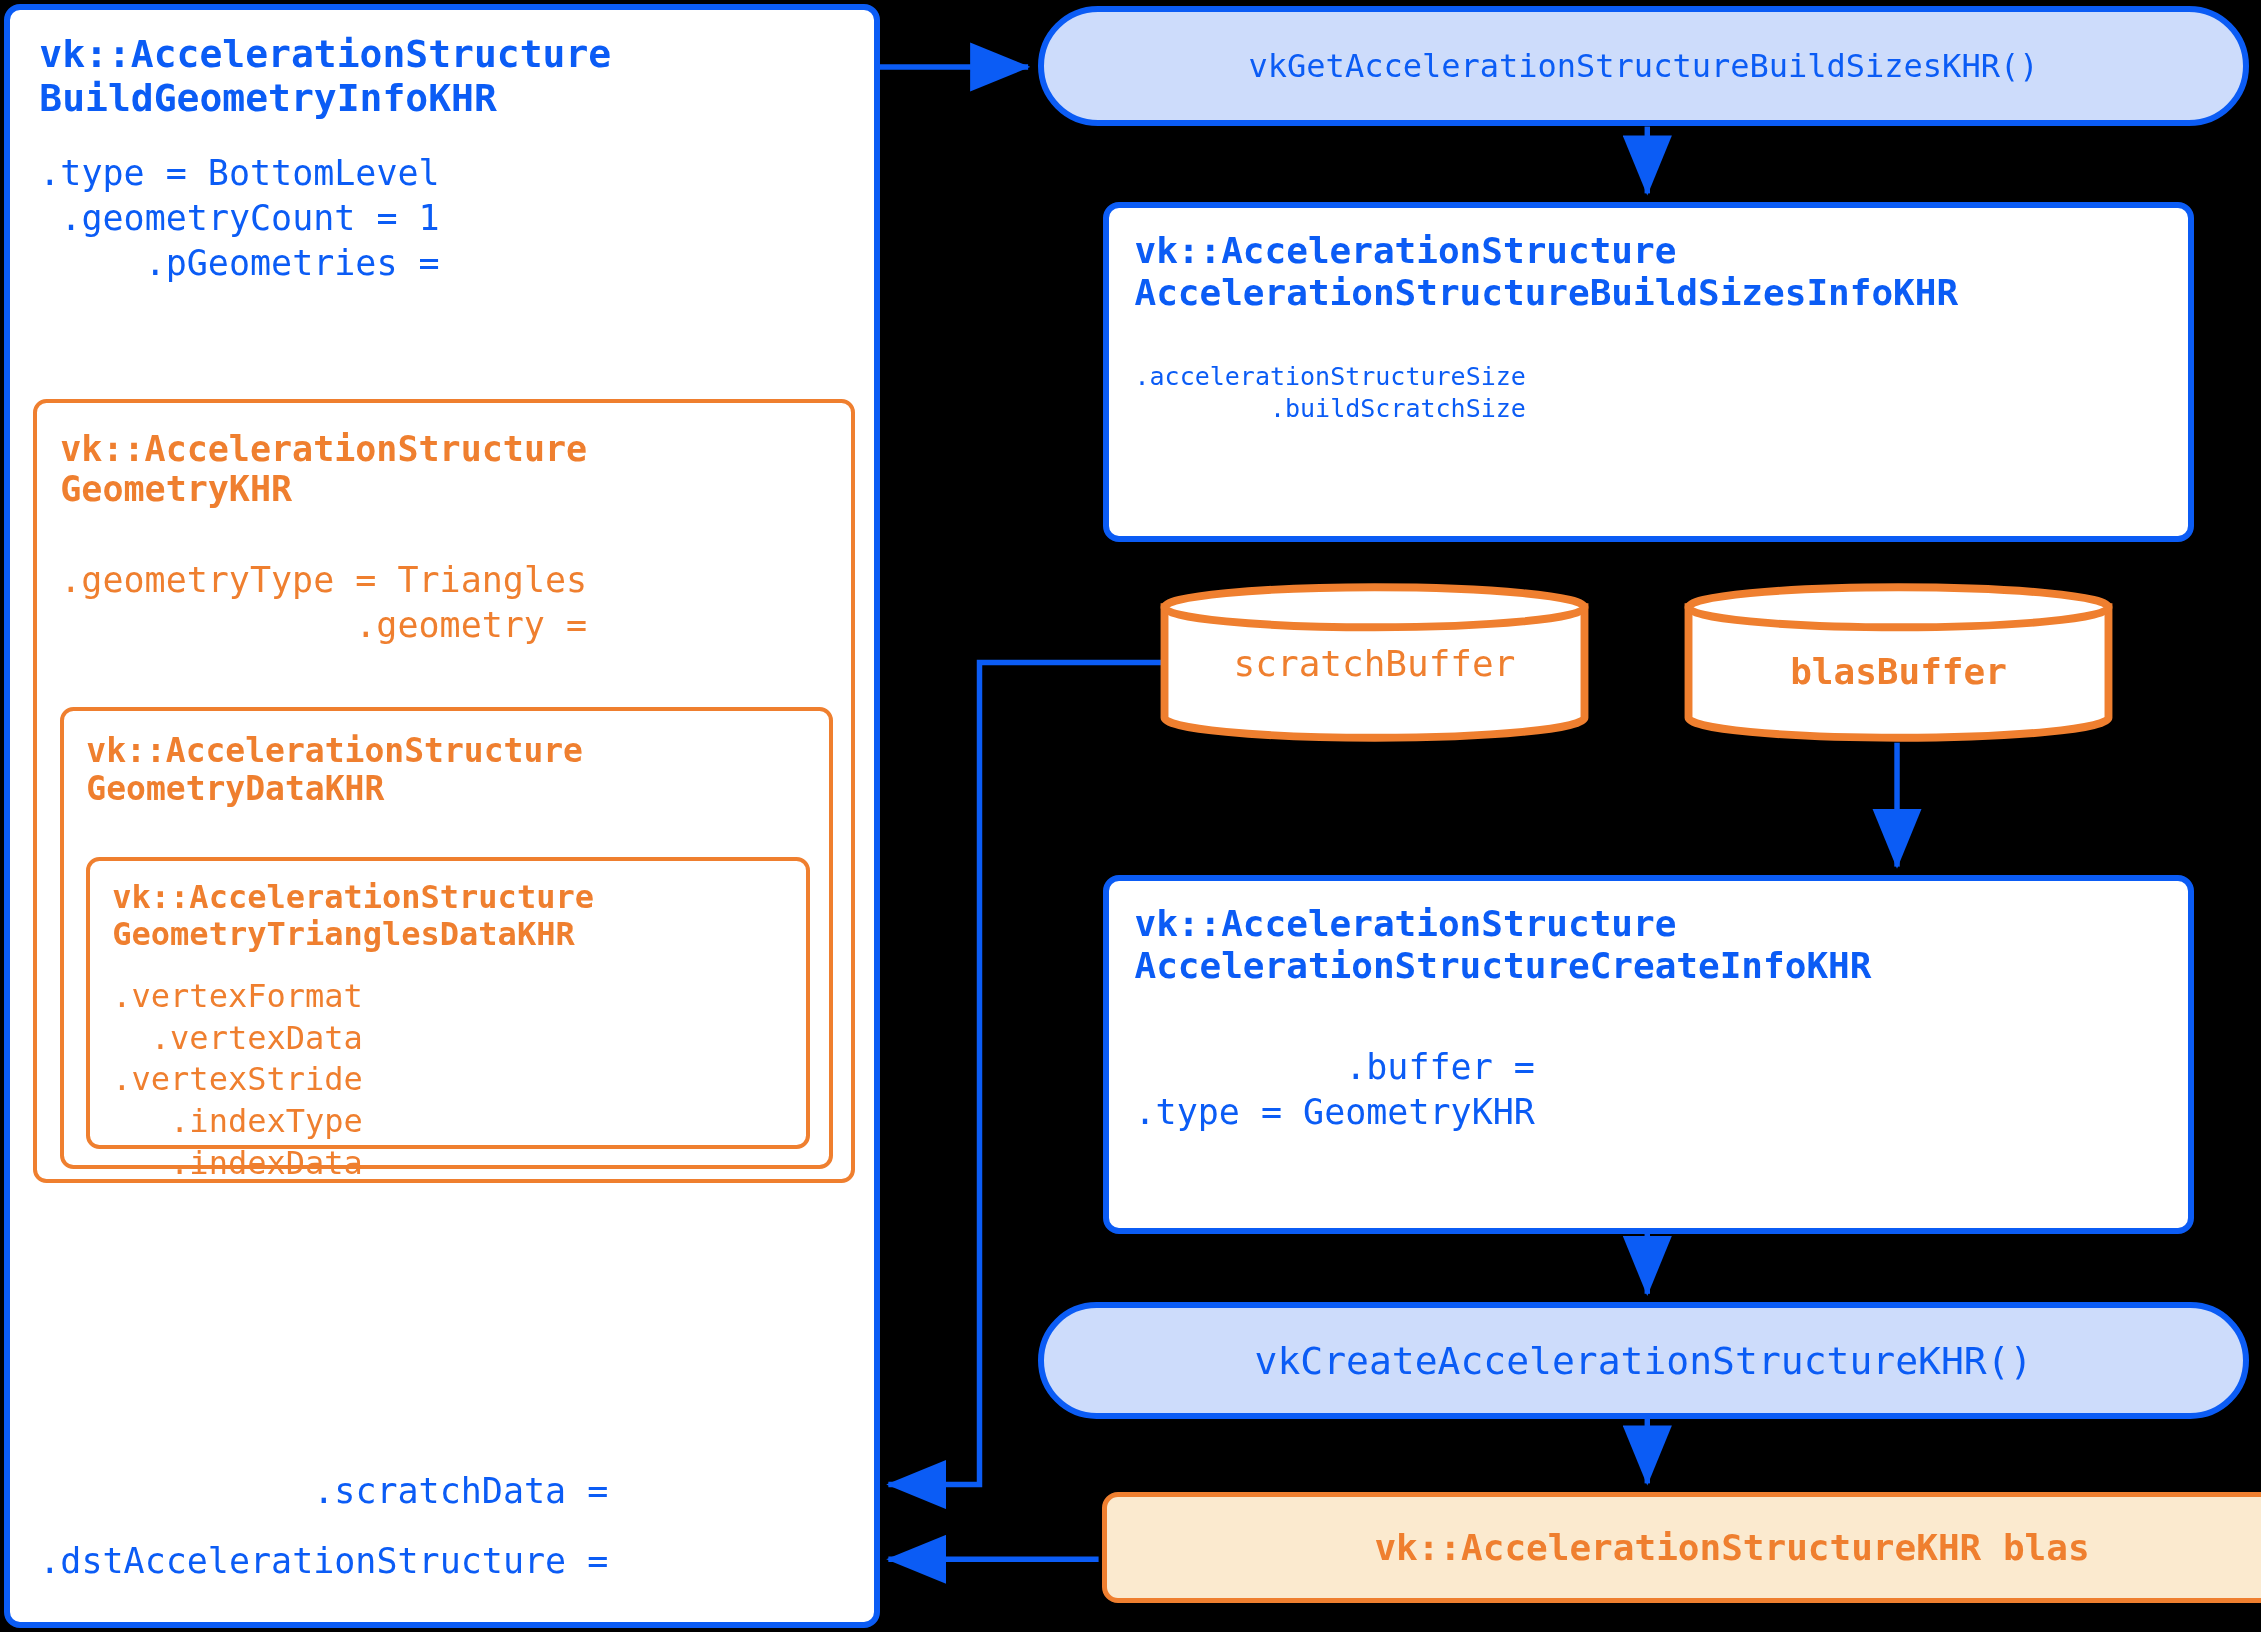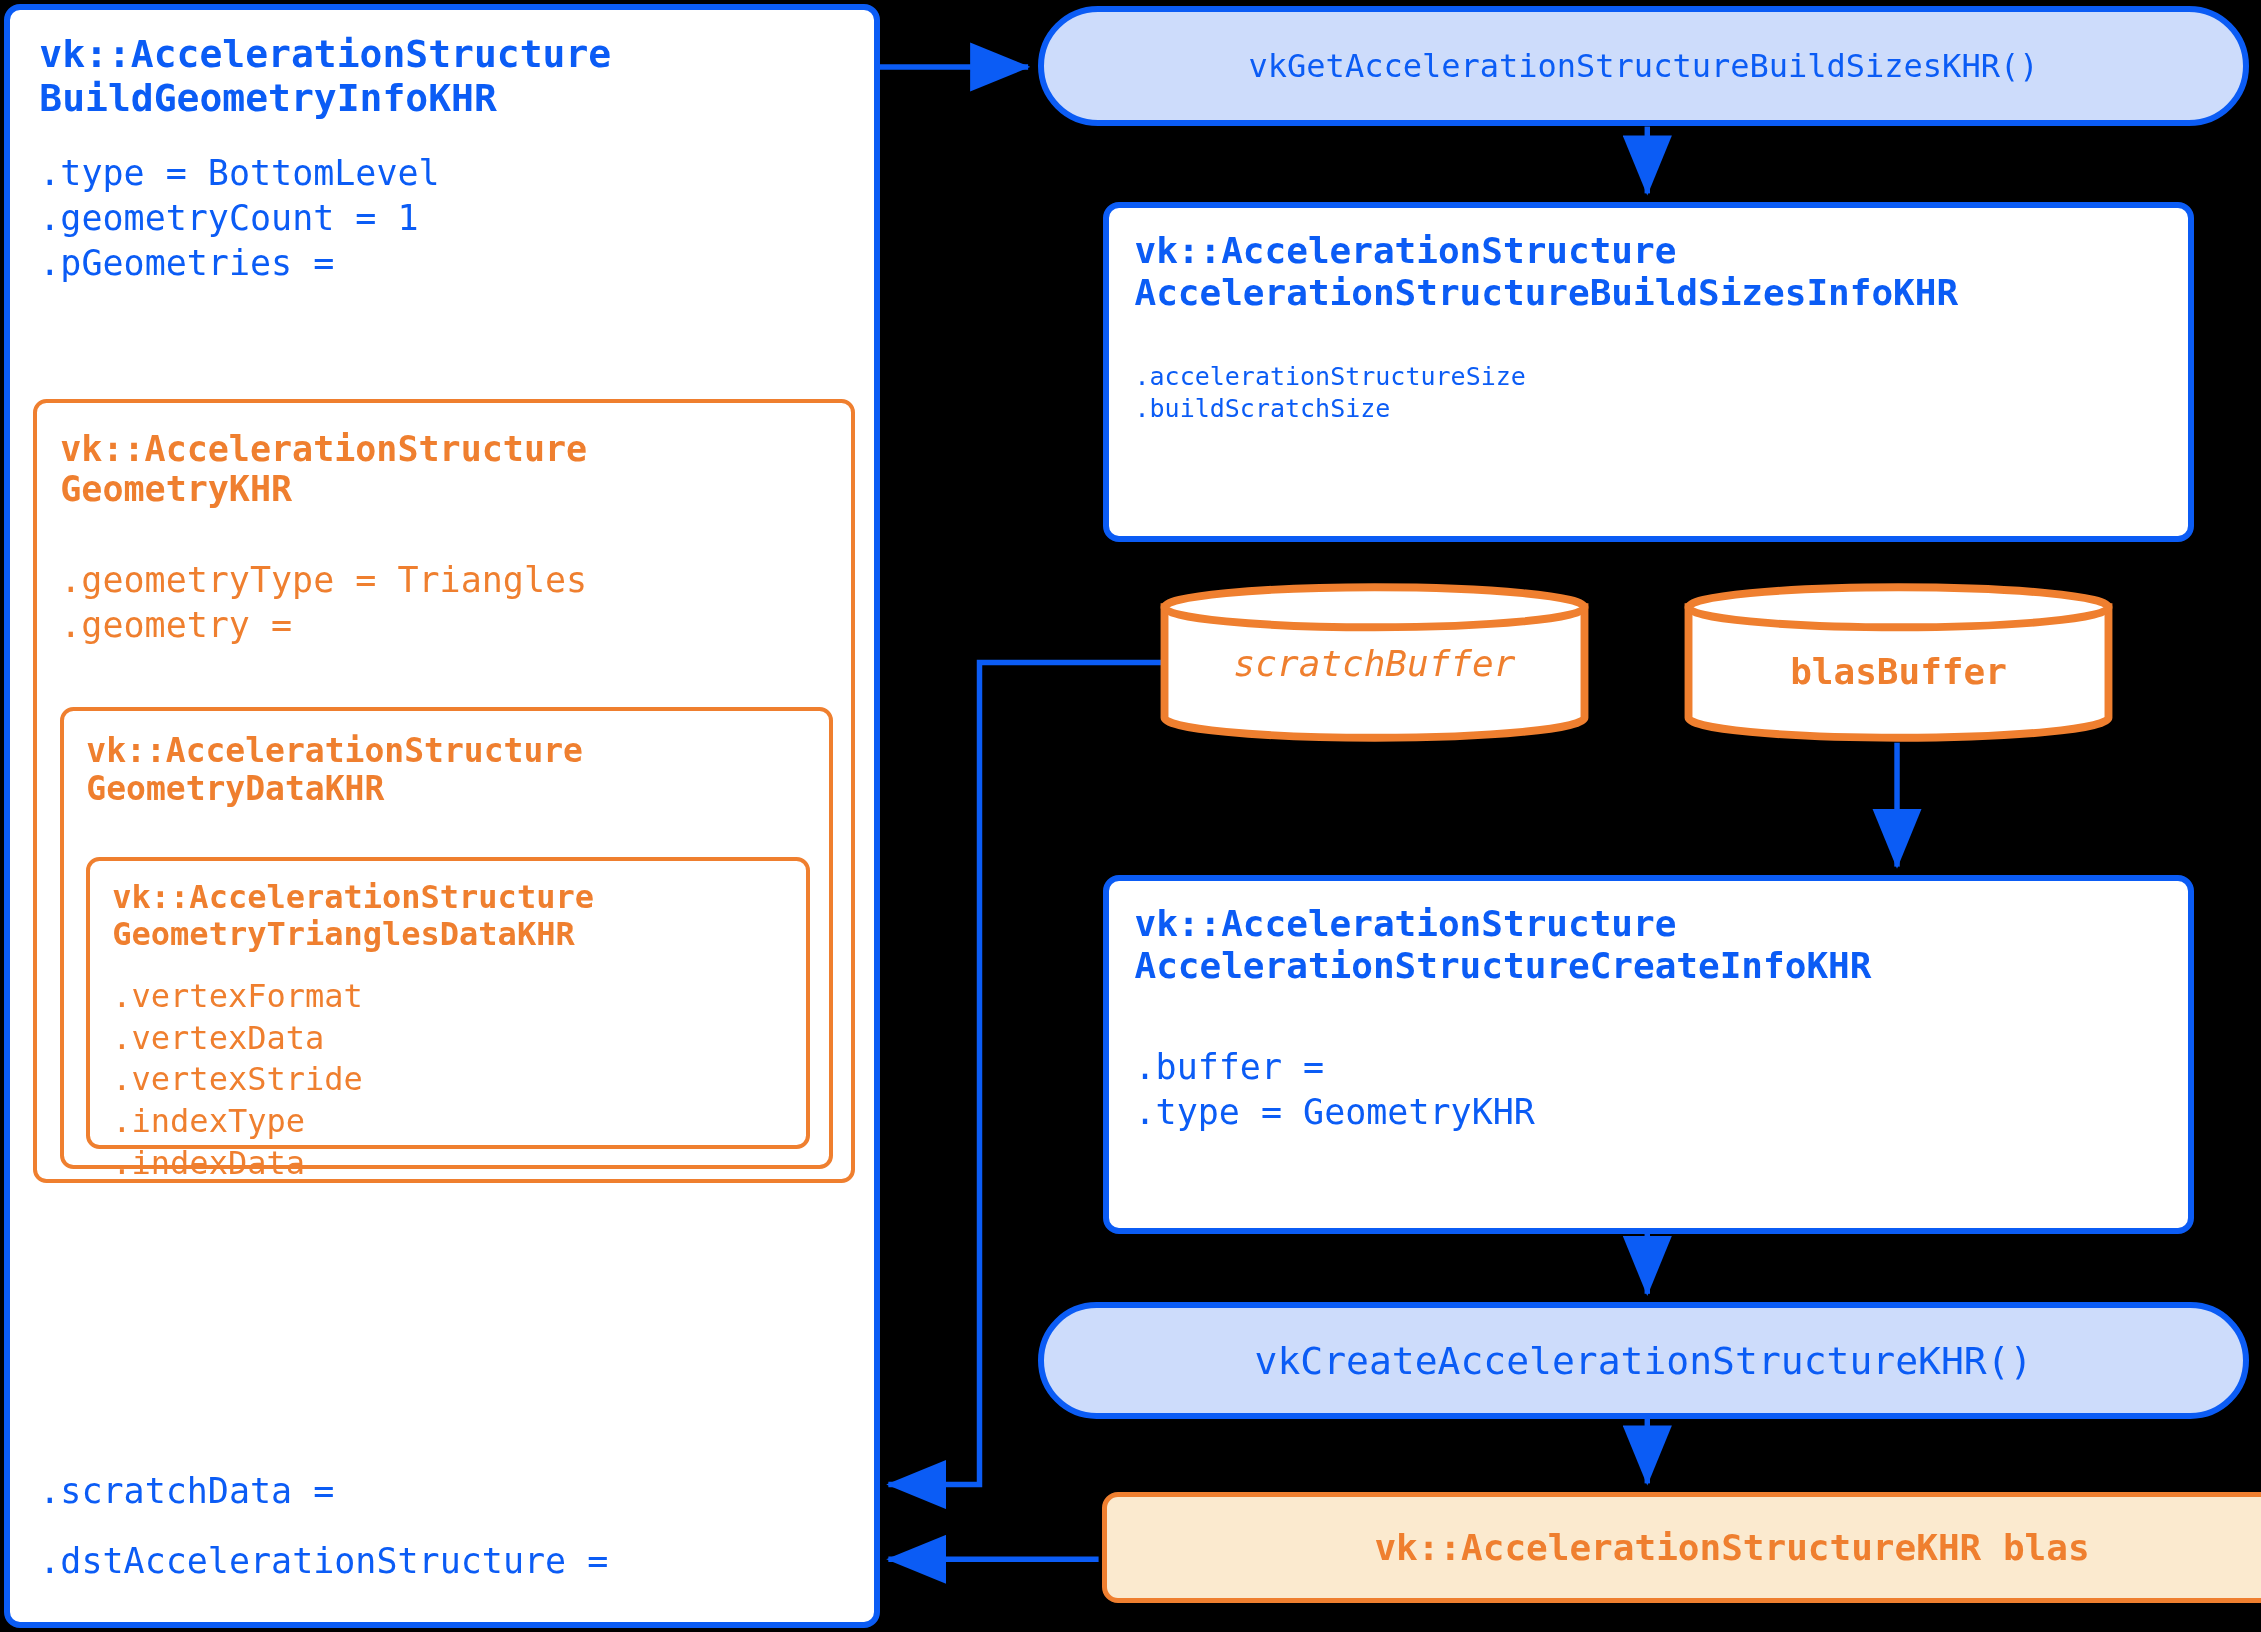--- a/index.html
+++ b/index.html
@@ -15,21 +15,21 @@
     position:absolute;background:#ffffff;box-sizing:border-box;
     border:6px solid #0b5cf5;border-radius:16px;padding-left:41px;
   }
   .struct-box.inner-orange{
     border:4.9px solid #ef7f2f;border-radius:13.4px;background:#ffffff;
   }
   .title{
     font-weight:bold;line-height:1.16;white-space:pre-line;
   }
   .fields{
-    line-height:1.28;white-space:pre-line;
+    line-height:1.28;white-space:pre-line;text-align:right;
   }
   .blue-txt{color:#0b5cf5;}
   .orange-txt{color:#ef7f2f;}
 
   
   .fn-pill{
     position:absolute;box-sizing:border-box;
     background:#cddcfb;border:6px solid #0b5cf5;border-radius:607px;
     display:flex;align-items:center;justify-content:center;
     color:#0b5cf5;
@@ -154,21 +154,21 @@
 AccelerationStructureBuildSizesInfoKHR</div>
   <div class="fields blue-txt" id="bs-fields" style="position:absolute;">.accelerationStructureSize
 .buildScratchSize</div>
 </div>
 
 <div class="cyl" id="cyl-scratch">
   <svg width="431" height="159" viewBox="0 0 710 262">
     <path d="M9,40 L9,222 A346,33 0 0 0 701,222 L701,40 Z" fill="#ffffff" stroke="#ef7f2f" stroke-width="13"></path>
     <ellipse cx="355" cy="40" rx="346" ry="33" fill="#ffffff" stroke="#ef7f2f" stroke-width="13"></ellipse>
   </svg>
-  <div class="cyl-label" style="top:60px;font-style:italic;">scratchBuffer</div>
+  <div class="cyl-label" style="top:60px;">scratchBuffer</div>
 </div>
 
 <div class="cyl" id="cyl-blas">
   <svg width="431" height="159" viewBox="0 0 710 262">
     <path d="M9,40 L9,222 A346,33 0 0 0 701,222 L701,40 Z" fill="#ffffff" stroke="#ef7f2f" stroke-width="13"></path>
     <ellipse cx="355" cy="40" rx="346" ry="33" fill="#ffffff" stroke="#ef7f2f" stroke-width="13"></ellipse>
   </svg>
   <div class="cyl-label" style="top:68px;font-weight:bold;">blasBuffer</div>
 </div>
 

